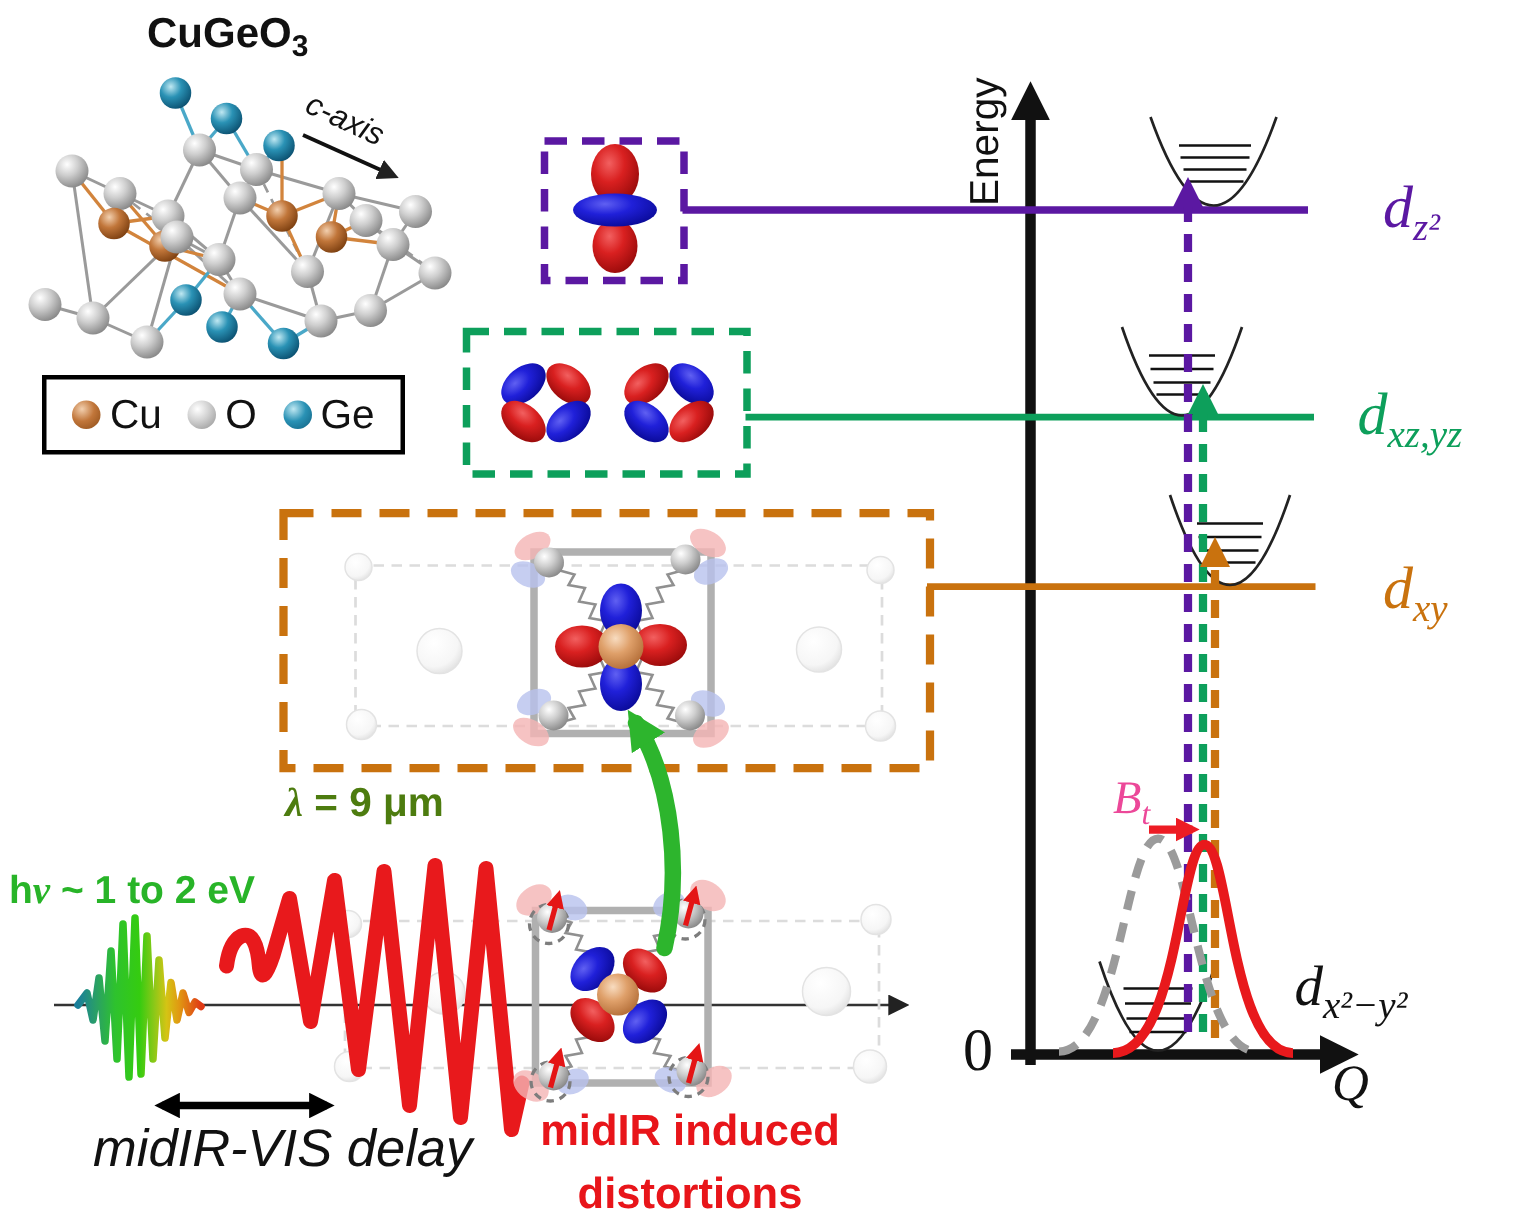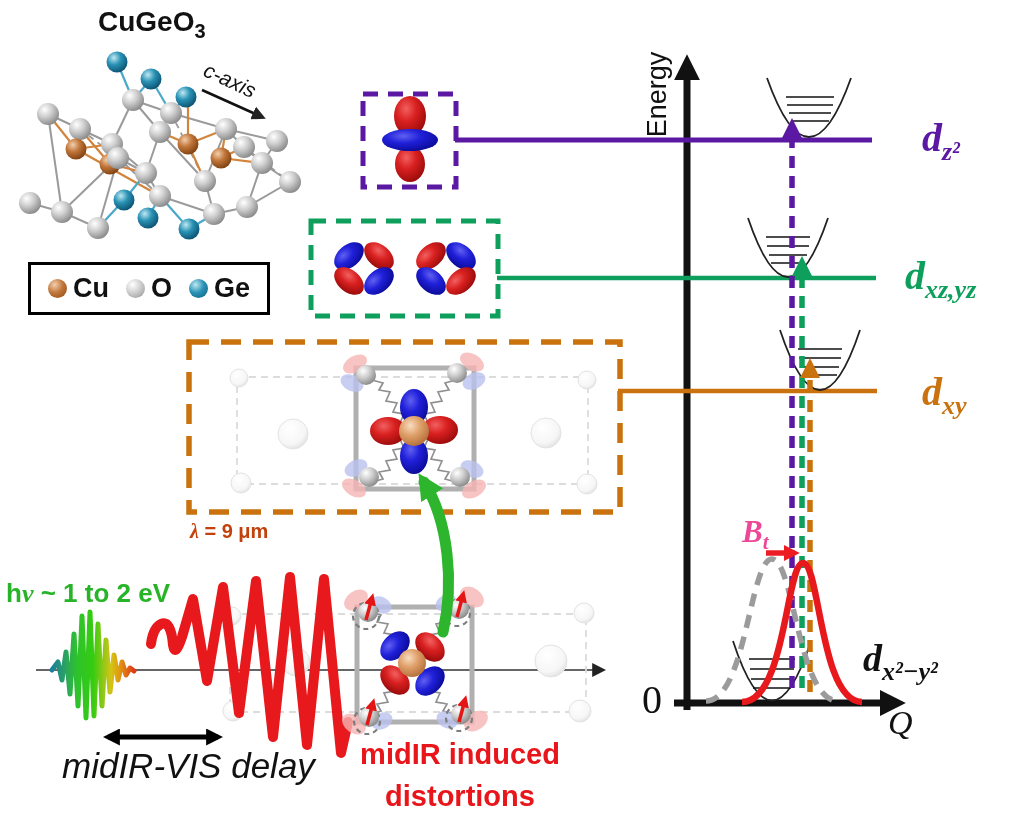--- a/index.html
+++ b/index.html
@@ -3,37 +3,37 @@
 <meta charset="utf-8">
 <style>
   html,body{margin:0;padding:0;background:#fff;}
   #fig{position:relative;width:1010px;height:815px;background:#ffffff;overflow:hidden;
        font-family:"Liberation Sans",sans-serif;padding-left:15px;}
   #scene{position:absolute;left:0;top:0;}
   .lbl{position:absolute;white-space:nowrap;z-index:5;}
   .title{font-size:28px;font-weight:bold;color:#111;}
   .title sub{font-size:20px;}
   .caxis{font-size:21px;font-style:italic;color:#111;transform:rotate(25deg);transform-origin:left top;}
-  .legend{position:absolute;left:28px;top:262px;width:236px;height:47px;border:3.5px solid #000;
-          display:flex;align-items:center;justify-content:space-evenly;z-index:5;background:#fff0;font-weight:bold;}
+  .legend{position:absolute;left:28px;top:250px;width:236px;height:47px;border:3.5px solid #000;
+          display:flex;align-items:center;justify-content:space-evenly;z-index:5;background:#fff0;}
   .leg-item{display:flex;align-items:center;gap:6px;font-size:27px;color:#111;}
   .dot{width:19px;height:19px;border-radius:50%;display:inline-block;}
   .dot-cu{background:radial-gradient(circle at 35% 30%,#f2cfae,#c1763a 45%,#8a4a16);}
   .dot-o{background:radial-gradient(circle at 35% 30%,#ffffff,#cfcfcf 45%,#8f8f8f);}
   .dot-ge{background:radial-gradient(circle at 35% 30%,#bfe8f2,#2a92b5 45%,#0e5e7e);}
   .energy{font-size:27px;color:#111;transform:rotate(-90deg);width:110px;text-align:center;}
-  .mathlbl{font-family:"Liberation Serif",serif;font-weight:bold;font-style:italic;}
+  .mathlbl{font-family:"Liberation Serif",serif;font-weight:normal;font-style:italic;}
   .dlbl{font-size:40px;}
   .dlbl sub{font-size:26px;}
   .dz{color:#5b18a2;} .dxz{color:#0d9f5b;} .dxy{color:#c9720e;} .dx2{color:#111;font-size:38px;margin-left:25px;}
   .bt{color:#ec4899;font-size:31px;}
   .bt sub{font-size:21px;}
   .zero{font-family:"Liberation Serif",serif;font-size:40px;color:#111;}
   .qlbl{font-family:"Liberation Serif",serif;font-style:italic;font-size:34px;color:#111;}
-  .lam{color:#c2410c;font-size:20px;font-weight:bold;}
+  .lam{color:#4d7c0f;font-size:27px;font-weight:bold;}
   .lam i{font-family:"Liberation Serif",serif;}
   .hnu{color:#28b428;font-size:26px;font-weight:bold;}
   .hnu i{font-family:"Liberation Serif",serif;}
   .delay{font-size:35px;font-style:italic;color:#111;}
   .distort{color:#e8151a;font-size:29px;font-weight:bold;text-align:center;line-height:1.45;width:240px;white-space:normal;}
 </style>
 </head>
 <body>
 
 <div id="fig">

